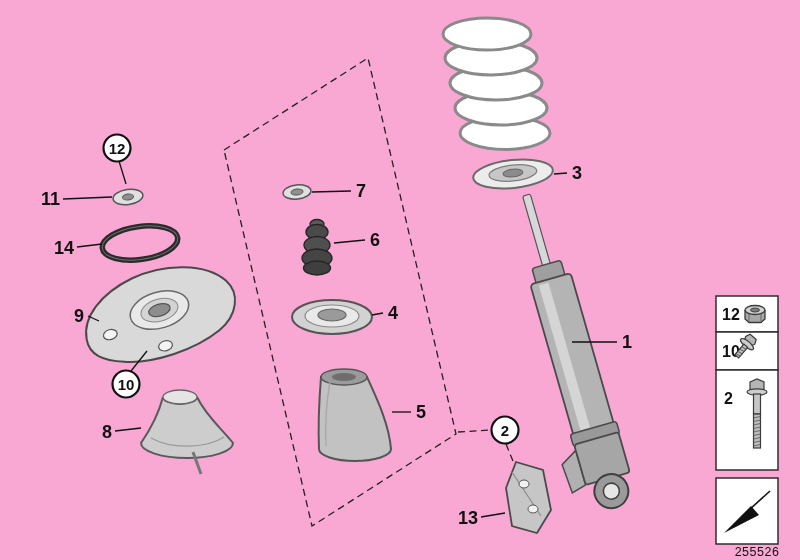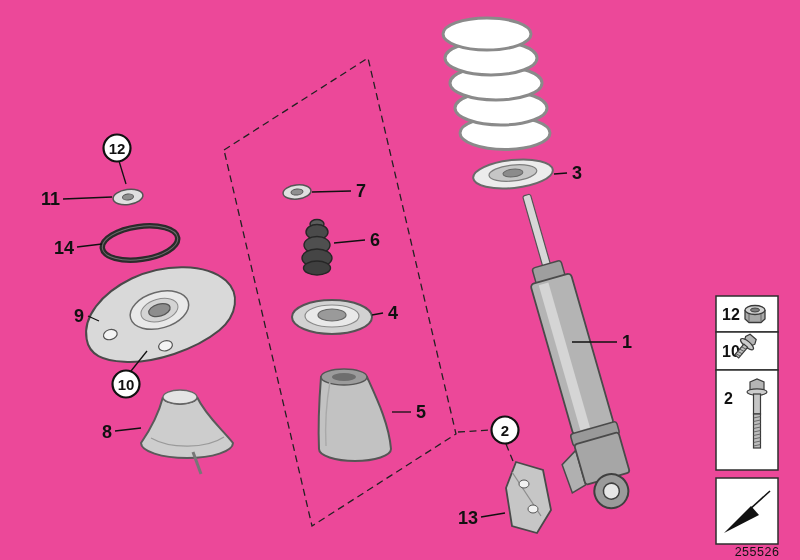--- a/index.html
+++ b/index.html
@@ -1,16 +1,16 @@
 <!DOCTYPE html>
 <html><head>
 <meta charset="utf-8">
 <style>
   html,body{margin:0;padding:0;background:#fff;}
-  .stage{position:relative;width:800px;height:560px;background:#ec4899;
+  .stage{position:relative;width:800px;height:560px;background:#f9a8d4;
          font-family:"Liberation Sans", sans-serif;overflow:hidden;}
   svg{display:block;}
   .callout-num{font-family:"Liberation Sans",sans-serif;font-weight:bold;font-size:18px;fill:#111;}
   .callout-num-circled{font-family:"Liberation Sans",sans-serif;font-weight:bold;font-size:15px;fill:#111;}
   .legend-num{font-family:"Liberation Sans",sans-serif;font-weight:bold;font-size:16px;fill:#111;}
   .doc-num{font-family:"Liberation Sans",sans-serif;font-size:12.5px;fill:#111;letter-spacing:.5px;}
   .leader{stroke:#111;stroke-width:1.3;}
   .dashed{stroke:#222;stroke-width:1.3;stroke-dasharray:7 4.5;fill:none;}
   .lbox{fill:#fff;stroke:#2e2e2e;stroke-width:1.5;}
   .ccircle{fill:#fff;stroke:#111;stroke-width:2.2;}

